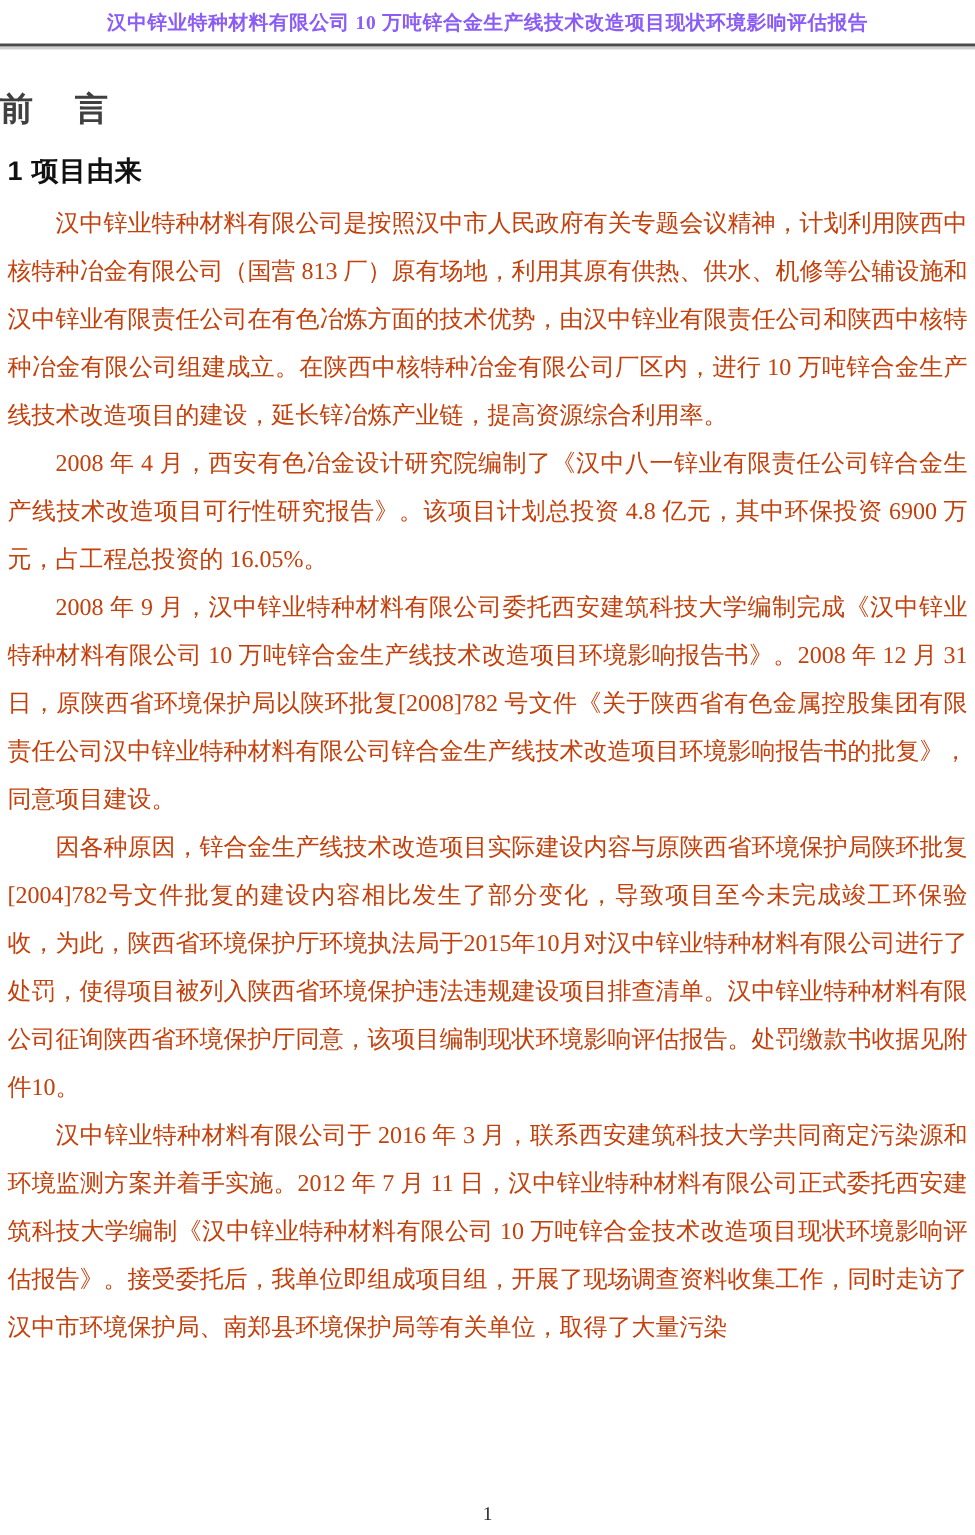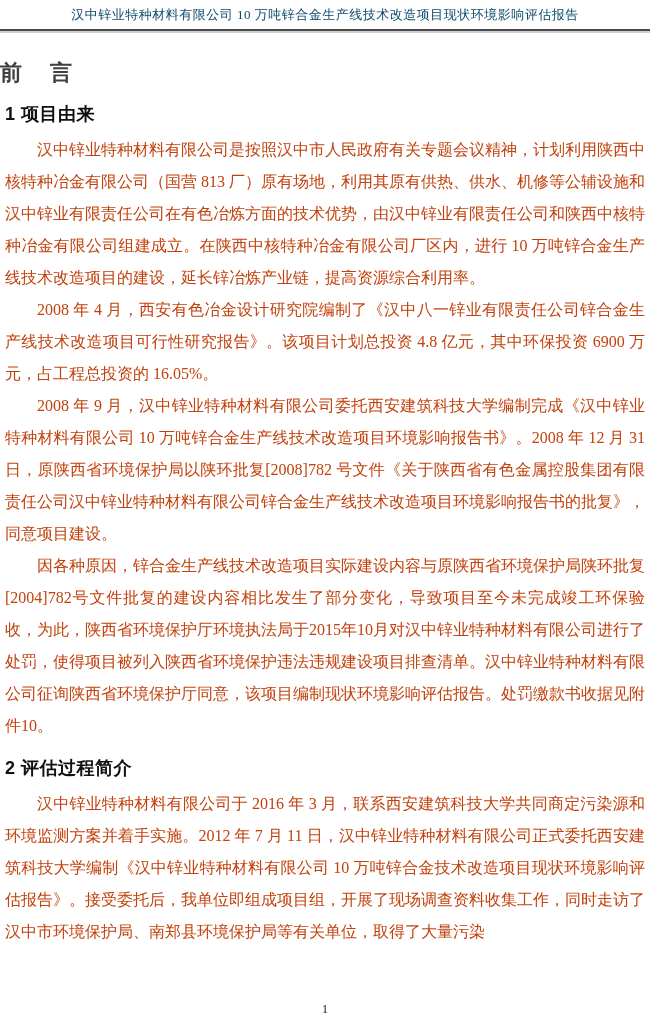--- a/index.html
+++ b/index.html
@@ -14,24 +14,25 @@
     background: #ffffff;
     color: #1e1e1e;
     font-family: "Liberation Serif", "DejaVu Serif", serif;
     overflow: hidden;
     box-sizing: border-box;
   }
   .page-header {
     padding: 6px 10px 5px 10px;
     text-align: center;
     font-size: 13px;
-    color: #0c4a6e;
+    color: #8b5cf6;
     border-bottom: 2px solid #4a4a4a;
     box-shadow: 0 2px 0 rgba(120,120,120,0.35);
     letter-spacing: 0.5px;
+    font-weight: bold;
   }
   .doc-title {
     margin: 27px 0 6px 0;
     font-family: "Liberation Sans", "DejaVu Sans", sans-serif;
     font-weight: bold;
     font-size: 22px;
     color: #404040;
     letter-spacing: 3px;
   }
   .content {
@@ -75,21 +76,20 @@
 
   <div class="content">
 
     <div class="section-heading">1 项目由来</div>
 
     <p class="para">汉中锌业特种材料有限公司是按照汉中市人民政府有关专题会议精神，计划利用陕西中核特种冶金有限公司（国营 813 厂）原有场地，利用其原有供热、供水、机修等公辅设施和汉中锌业有限责任公司在有色冶炼方面的技术优势，由汉中锌业有限责任公司和陕西中核特种冶金有限公司组建成立。在陕西中核特种冶金有限公司厂区内，进行 10 万吨锌合金生产线技术改造项目的建设，延长锌冶炼产业链，提高资源综合利用率。</p>
     <p class="para">2008 年 4 月，西安有色冶金设计研究院编制了《汉中八一锌业有限责任公司锌合金生产线技术改造项目可行性研究报告》。该项目计划总投资 4.8 亿元，其中环保投资 6900 万元，占工程总投资的 16.05%。</p>
     <p class="para">2008 年 9 月，汉中锌业特种材料有限公司委托西安建筑科技大学编制完成《汉中锌业特种材料有限公司 10 万吨锌合金生产线技术改造项目环境影响报告书》。2008 年 12 月 31 日，原陕西省环境保护局以陕环批复[2008]782 号文件《关于陕西省有色金属控股集团有限责任公司汉中锌业特种材料有限公司锌合金生产线技术改造项目环境影响报告书的批复》，同意项目建设。</p>
     <p class="para">因各种原因，锌合金生产线技术改造项目实际建设内容与原陕西省环境保护局陕环批复[2004]782号文件批复的建设内容相比发生了部分变化，导致项目至今未完成竣工环保验收，为此，陕西省环境保护厅环境执法局于2015年10月对汉中锌业特种材料有限公司进行了处罚，使得项目被列入陕西省环境保护违法违规建设项目排查清单。汉中锌业特种材料有限公司征询陕西省环境保护厅同意，该项目编制现状环境影响评估报告。处罚缴款书收据见附件10。</p>
 
-    <div class="section-heading">2 评估过程简介</div>
 
     <p class="para">汉中锌业特种材料有限公司于 2016 年 3 月，联系西安建筑科技大学共同商定污染源和环境监测方案并着手实施。2012 年 7 月 11 日，汉中锌业特种材料有限公司正式委托西安建筑科技大学编制《汉中锌业特种材料有限公司 10 万吨锌合金技术改造项目现状环境影响评估报告》。接受委托后，我单位即组成项目组，开展了现场调查资料收集工作，同时走访了汉中市环境保护局、南郑县环境保护局等有关单位，取得了大量污染</p>
 
   </div>
 
   <div class="page-footer">1</div>
 
 </div>
 
 </body></html>

